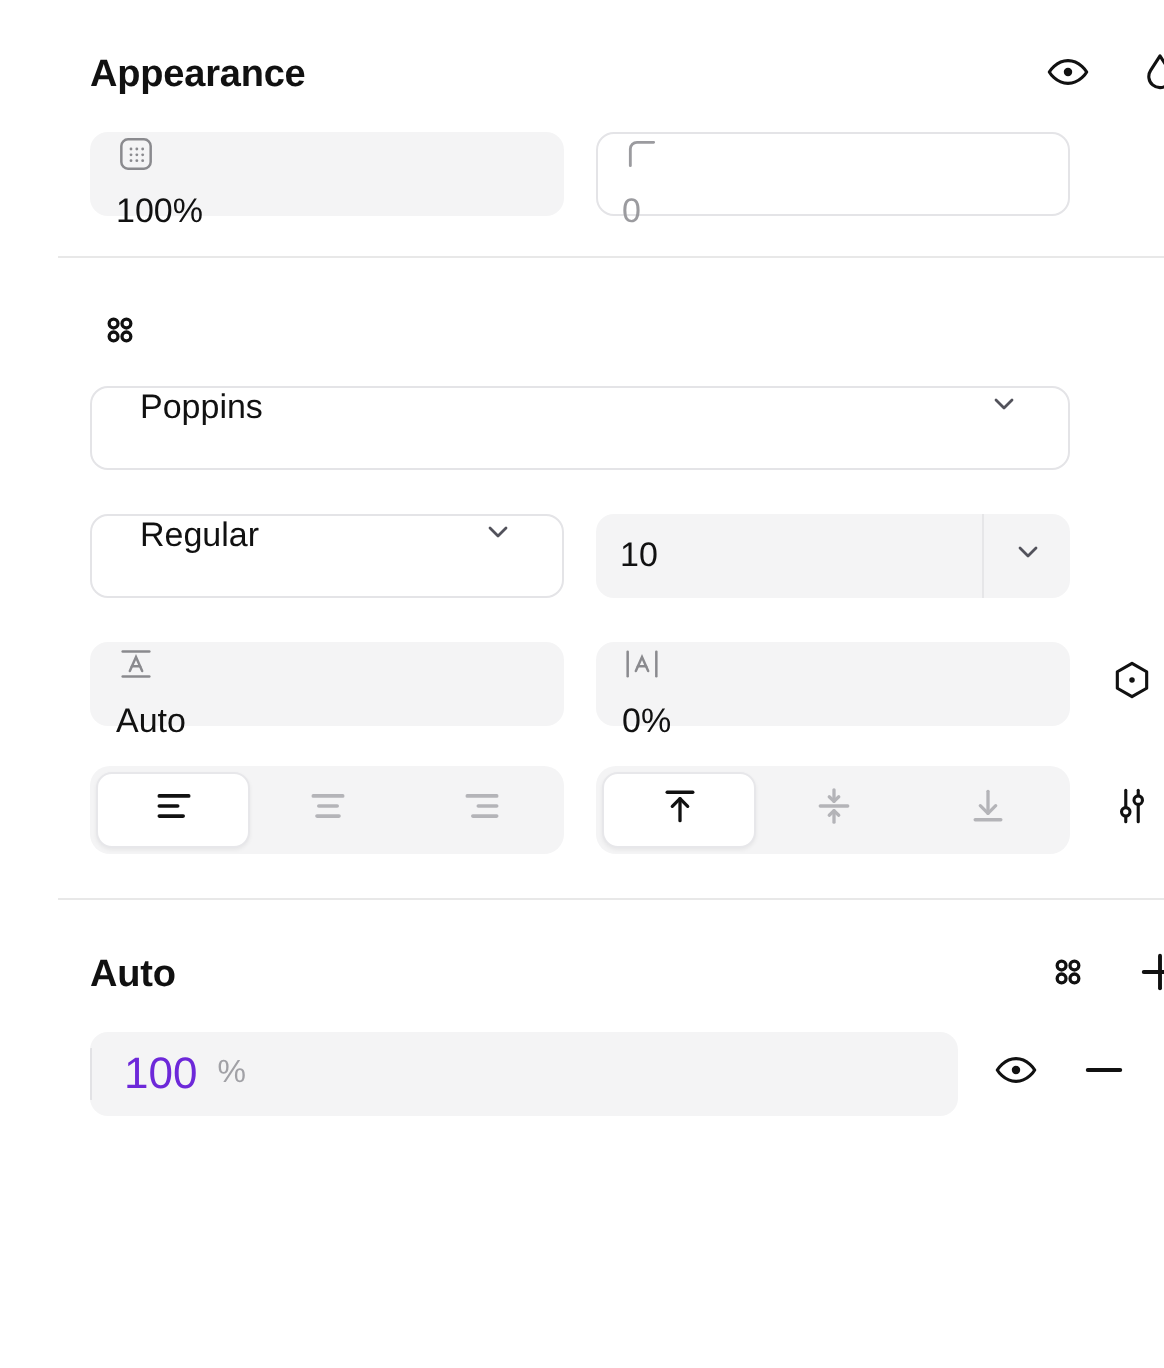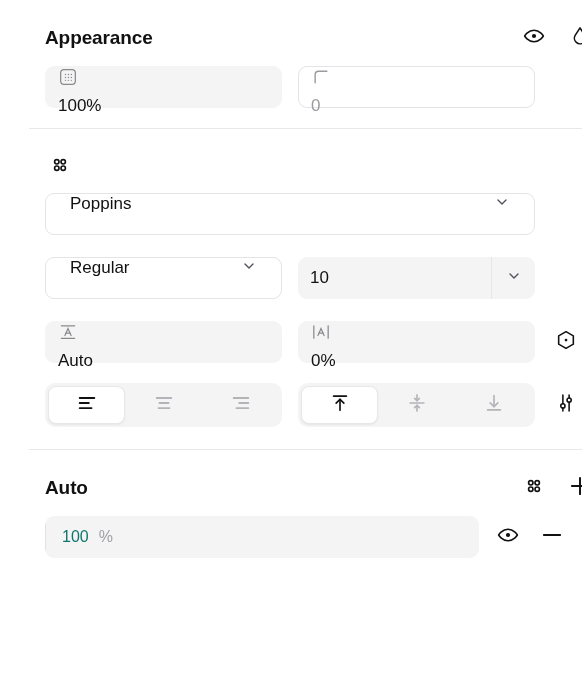--- a/index.html
+++ b/index.html
@@ -86,21 +86,21 @@
     background: #f4f4f5; border-radius: 9px; overflow: hidden;
     width: 434px;
   }
   .fill-hex { display: flex; align-items: center; gap: 12px; padding: 0 10px; flex: 1 1 auto; }
   .swatch { width: 25px; height: 26px; border-radius: 5px; background: #A3A3A3; flex: 0 0 auto; }
   .hex-text { font-size: 17px; color: #111; letter-spacing: 0.2px; }
   .fill-op {
     display: flex; align-items: center; gap: 10px;
     border-left: 1px solid #e2e2e5; padding: 0 14px 0 16px; height: 26px;
   }
-  .op-val { font-size: 16px; color: #0f766e; }
+  .op-val { font-size: 22px; color: #6d28d9; }
   .op-pct { font-size: 16px; color: #a1a1a6; }
 </style>
 </head>
 <body>
 
 <div class="panel">
 
   <div class="section">
     <div class="sec-header">
       <div class="sec-title">Appearance</div>

